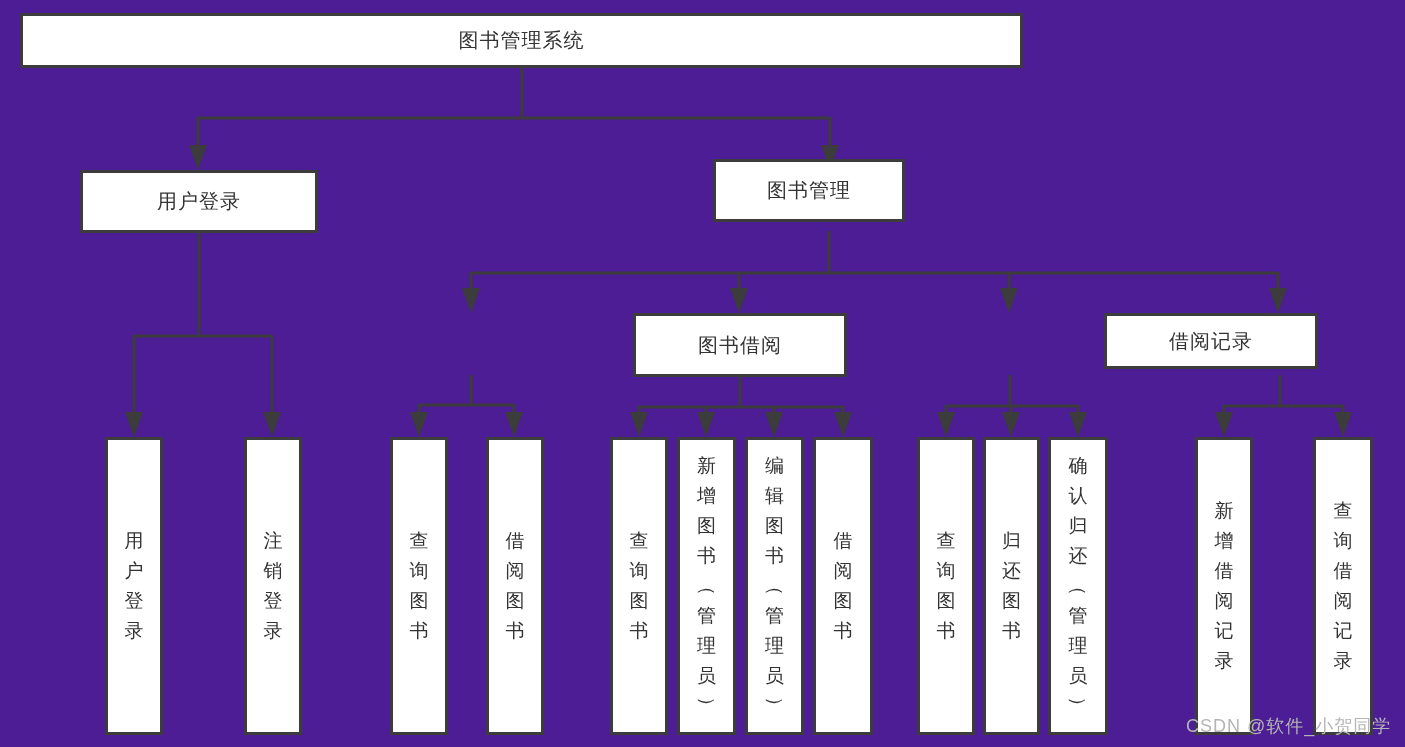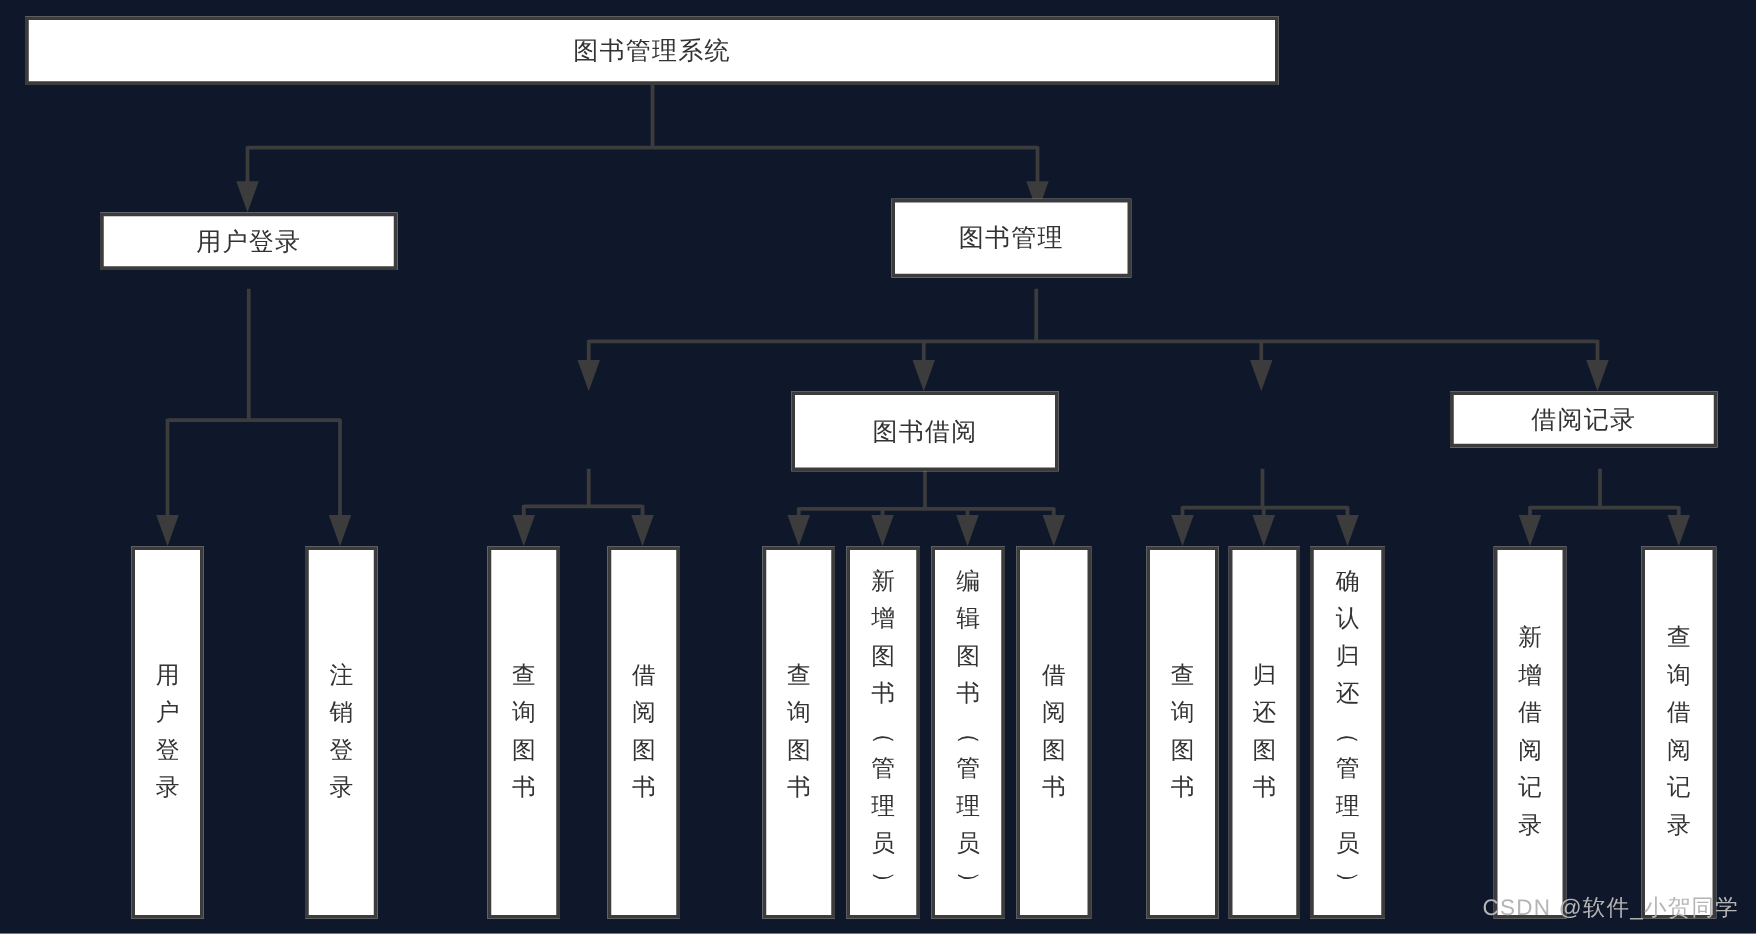--- a/index.html
+++ b/index.html
@@ -1,17 +1,17 @@
 <!DOCTYPE html>
 <html style="--line: #3c3c3c; --text: #333333; --background: #ffffff; --watermark: #b5b5b5;"><head>
 <meta charset="utf-8">
 <style>
   html,body{margin:0;padding:0;background:#ffffff;}
   .stage{
-    position:relative;width:1405px;height:747px;background:#0f172a;overflow:hidden;
+    position:relative;width:1405px;height:747px;background:#4c1d95;overflow:hidden;
     font-family:"Liberation Sans","DejaVu Sans",sans-serif;
     color:var(--text,#333333);
   }
   svg.connectors{position:absolute;left:0;top:0;z-index:1;}
   .hnode{
     position:absolute;box-sizing:border-box;z-index:2;
     border:3px solid var(--line,#3c3c3c);background:#ffffff;
     display:flex;align-items:center;justify-content:center;
     font-size:20px;letter-spacing:1px;
   }
@@ -63,31 +63,31 @@
       <polygon points="1078,437 1069,412 1087,412"></polygon>
       <polygon points="1224,437 1215,412 1233,412"></polygon>
       <polygon points="1343,437 1334,412 1352,412"></polygon>
     </g>
   </svg>
 
   <div class="hnode" style="left:20px;top:13px;width:1003px;height:55px">
     <span>图书管理系统</span>
   </div>
 
-  <div class="hnode" style="left:80px;top:170px;width:238px;height:46px">
+  <div class="hnode" style="left:80px;top:170px;width:238px;height:63px">
     <span>用户登录</span>
   </div>
   <div class="hnode" style="left:713px;top:159px;width:192px;height:63px">
     <span>图书管理</span>
   </div>
 
   <div class="hnode" style="left:633px;top:313px;width:214px;height:64px">
     <span>图书借阅</span>
   </div>
-  <div class="hnode" style="left:1160px;top:313px;width:214px;height:45px">
+  <div class="hnode" style="left:1104px;top:313px;width:214px;height:56px">
     <span>借阅记录</span>
   </div>
 
   <div class="leaf" style="left:105px;width:58px">
     <span class="vlabel">
         <span class="vchar">用</span>
         <span class="vchar">户</span>
         <span class="vchar">登</span>
         <span class="vchar">录</span>
       </span>

